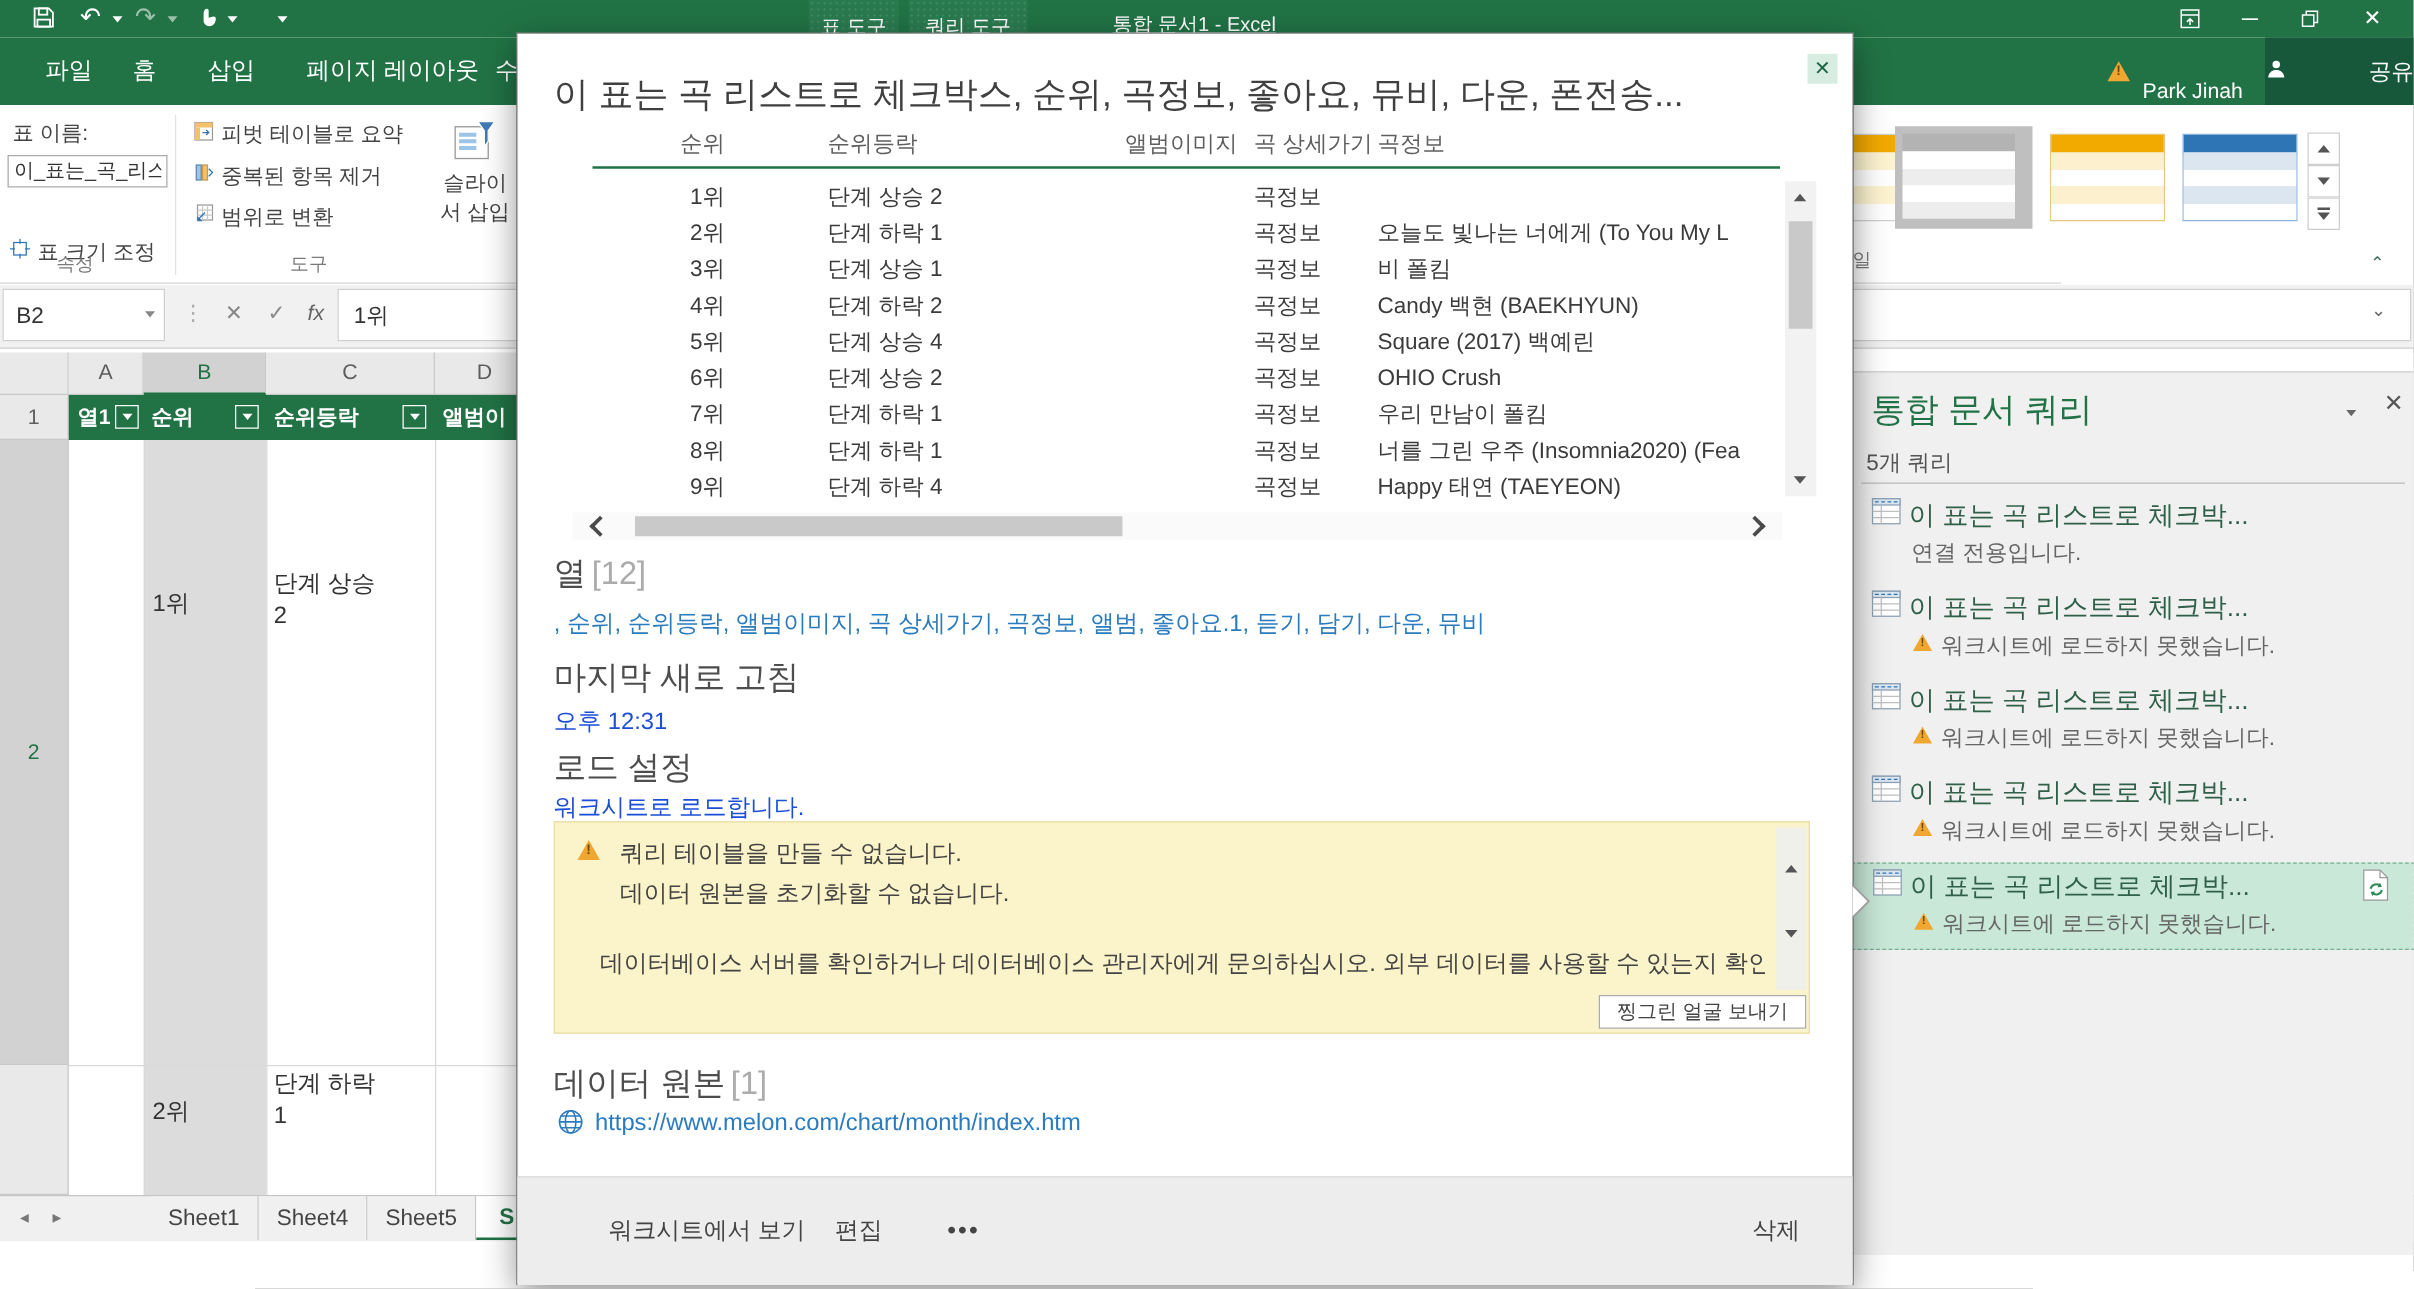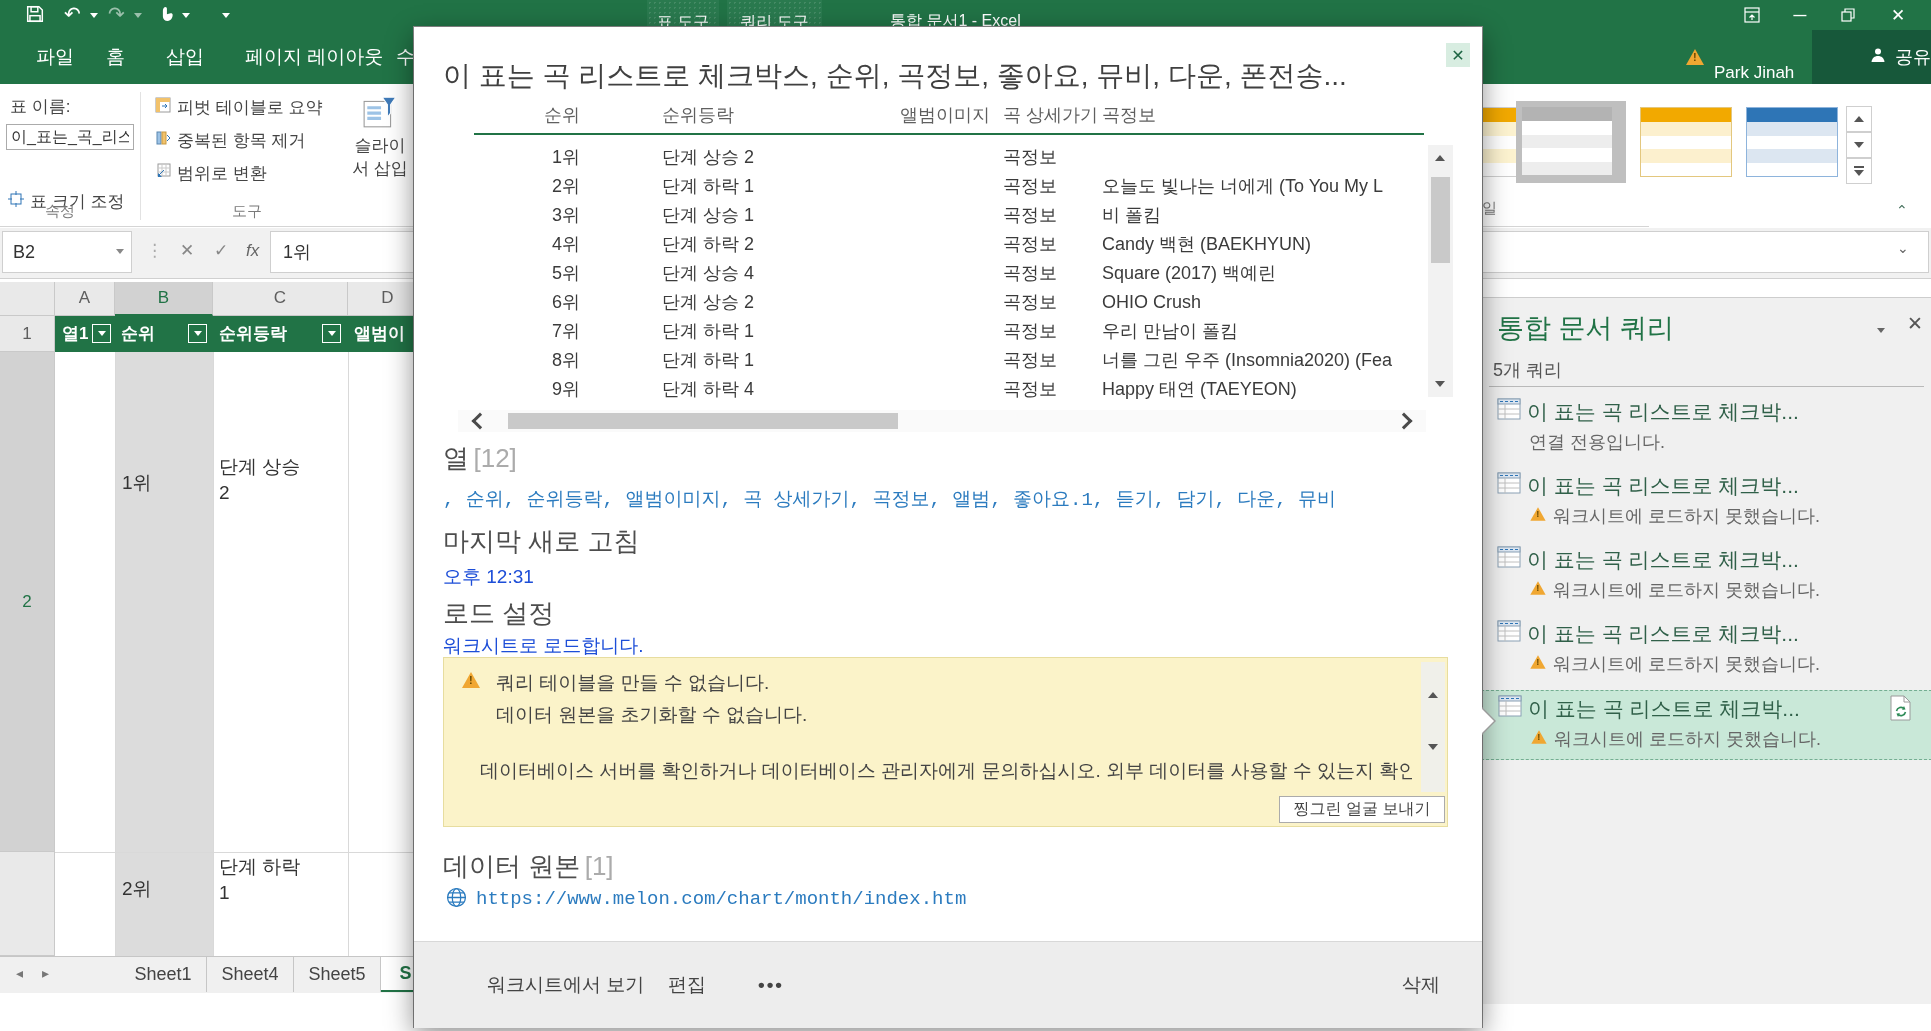--- a/index.html
+++ b/index.html
@@ -12,21 +12,21 @@
   .qat-glyph{color:#fff;font-size:17px;line-height:26px;}
   .dim{opacity:.55;}
   .tiny-tri{width:0;height:0;border-left:4px solid transparent;border-right:4px solid transparent;border-top:5px solid #fff;}
   .ctx-tab{top:0;height:30px;background:#2a7a4f;background-image:radial-gradient(rgba(255,255,255,.12) 1px,transparent 1px);background-size:5px 5px;color:#fff;font-size:16px;text-align:center;line-height:44px;}
   .win-title{color:#fff;font-size:16px;line-height:30px;}
   .winbtn{width:40px;height:28px;display:flex;align-items:center;justify-content:center;color:#fff;font-size:15px;}
 
   
   .tabrow{left:0;top:30px;width:1931px;height:54px;background:#217346;}
   .rtab{color:#fff;font-size:19px;line-height:54px;}
-  .share-block{left:1812px;top:0;width:119px;height:54px;background:#17583a;color:#fff;display:flex;align-items:center;justify-content:flex-end;gap:8px;font-size:18px;}
+  .share-block{left:1812px;top:0;width:119px;height:54px;background:#17583a;color:#fff;display:flex;align-items:center;justify-content:space-between;gap:8px;font-size:18px;}
   .user{color:#fff;font-size:17px;line-height:54px;}
   .warn-tri{position:relative;width:0;height:0;border-left:9px solid transparent;border-right:9px solid transparent;border-bottom:16px solid #f0a732;}
   .warn-tri::after{content:"!";position:absolute;left:-2px;top:2px;font-size:11px;font-weight:bold;color:#6b4a00;}
   .warn-sm{transform:scale(.85);}
 
   
   .ribbon{left:0;top:84px;width:1649px;height:142px;background:#fff;border-bottom:1px solid #d5d5d5;}
   .rib-label{font-size:17px;color:#444;}
   .rib-group{font-size:15px;color:#7a7a7a;}
   .rib-input{background:#fff;border:1px solid #ababab;font-size:16px;color:#333;padding:2px 4px;line-height:20px;}
@@ -82,21 +82,21 @@
   .pv-change{left:248px;}
   .pv-detail{left:589px;}
   .pv-song{left:688px;width:320px;overflow:hidden;}
   .sb-v{background:#f2f2f2;}
   .sb-thumb{background:#c9c9c9;}
   .chev-l{width:9px;height:9px;border-left:3px solid #4a4a4a;border-bottom:3px solid #4a4a4a;transform:rotate(45deg);}
   .chev-r{width:9px;height:9px;border-left:3px solid #4a4a4a;border-bottom:3px solid #4a4a4a;transform:rotate(225deg);}
   .sec-h{font-size:26px;color:#4d4d4d;}
   .sec-cnt{color:#ababab;}
   .sec-txt{font-size:19px;color:#1d4ed8;}
-  .blue{color:#2b7bbf;font-family:Liberation Mono, monospace;}
+  .blue{color:#2b7bbf;}
   .ybox{background:#fbf3c9;border:1px solid #e7dd9f;box-sizing:border-box;}
   .ybox .ln{position:absolute;font-size:19px;color:#444;white-space:nowrap;}
   .ystrip{background:#f0f0ea;}
   .ybtn{background:#fff;border:1px solid #ababab;box-sizing:border-box;font-size:16px;color:#444;display:flex;align-items:center;justify-content:center;}
   .dlg-footer{background:#ededed;border-top:1px solid #d8d8d8;}
   .foot-item{font-size:19px;color:#444;line-height:86px;white-space:nowrap;}
   .callout-o{right:-14px;top:680px;width:0;height:0;border-top:14px solid transparent;border-bottom:14px solid transparent;border-left:14px solid #9b9b9b;}
   .callout-i{right:-12px;top:682px;width:0;height:0;border-top:12px solid transparent;border-bottom:12px solid transparent;border-left:12px solid #fff;}
 
   

